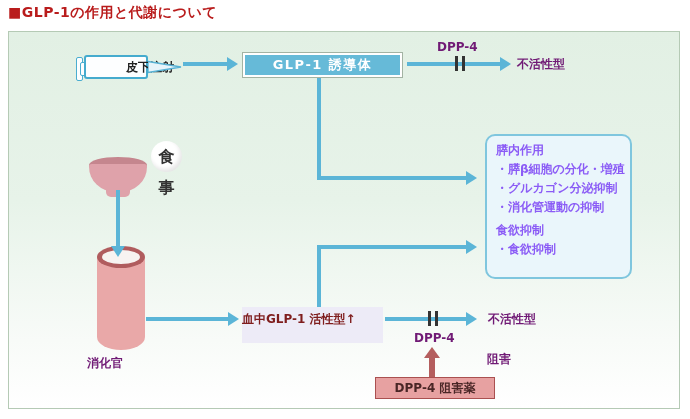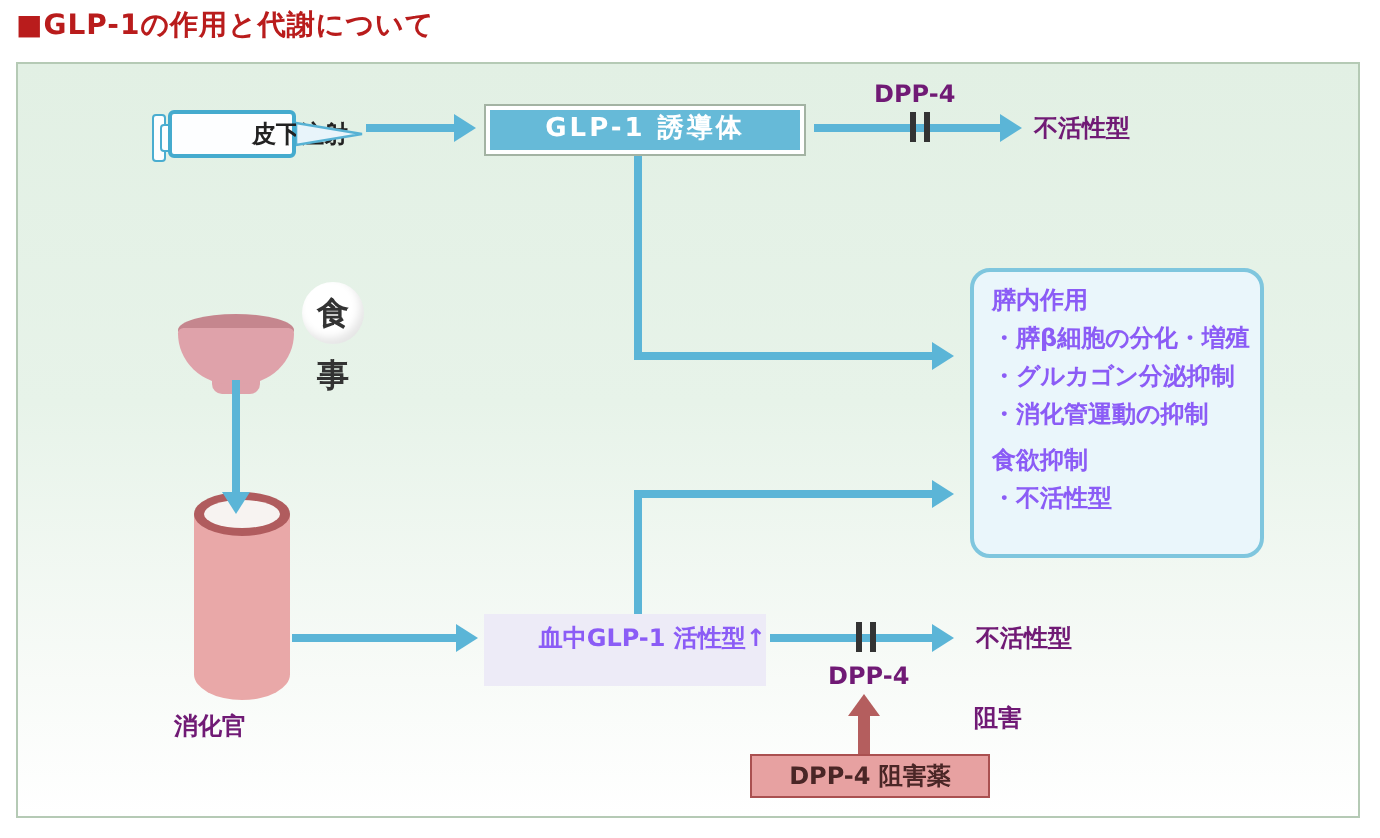--- a/index.html
+++ b/index.html
@@ -37,22 +37,22 @@
     text-align:center;line-height:24px;white-space:nowrap;
   }
   .actions-box{
     position:absolute;left:485px;top:134px;width:147px;height:145px;box-sizing:border-box;
     background:#eaf6fb;border:2px solid #7fc6de;border-radius:10px;
     padding:5px 0 0 9px;font-size:12px;font-weight:bold;color:#8b5cf6;line-height:19px;white-space:nowrap;
   }
   .actions-box .gap{margin-top:4px;}
   .blood-box{
     position:absolute;left:242px;top:307px;width:141px;height:36px;
-    background:#edebf7;text-align:right;line-height:24px;
-    font-size:12px;font-weight:bold;color:#8b5cf6;white-space:nowrap;
+    background:#edebf7;text-align:left;line-height:24px;
+    font-size:12px;font-weight:bold;color:#7f1d1d;white-space:nowrap;
   }
   .inhib-box{
     position:absolute;left:375px;top:377px;width:120px;height:22px;box-sizing:border-box;
     background:#e7a1a1;border:1px solid #aa5050;
     color:#4a2626;font-size:12px;font-weight:bold;text-align:center;line-height:20px;white-space:nowrap;
   }
   
   .bowl-foot{position:absolute;left:106px;top:186px;width:24px;height:11px;background:#dfa2aa;border-radius:0 0 5px 5px;}
   .bowl-body{position:absolute;left:89px;top:164px;width:58px;height:28px;background:#dfa2aa;border-radius:3px 3px 50% 50%/3px 3px 100% 100%;}
   .bowl-rim{position:absolute;left:89px;top:157px;width:58px;height:16px;background:#c5868e;border-radius:50%;}
@@ -108,21 +108,21 @@
 <div class="sh" style="left:317px;top:245px;width:149px;"></div>
 <div class="hr" style="left:466px;top:240px;"></div>
 <div class="sv" style="left:317px;top:249px;height:58px;"></div>
 
 <div class="actions-box">
   <div>膵内作用</div>
   <div>・膵β細胞の分化・増殖</div>
   <div>・グルカゴン分泌抑制</div>
   <div>・消化管運動の抑制</div>
   <div class="gap">食欲抑制</div>
-  <div>・不活性型</div>
+  <div>・食欲抑制</div>
 </div>
 
 <div>
   <div class="bowl-foot"></div>
   <div class="bowl-rim"></div>
   <div class="bowl-body"></div>
   <div class="bowl-ball">食事</div>
 </div>
 
 <div class="sv" style="left:116px;top:190px;height:56px;"></div>

